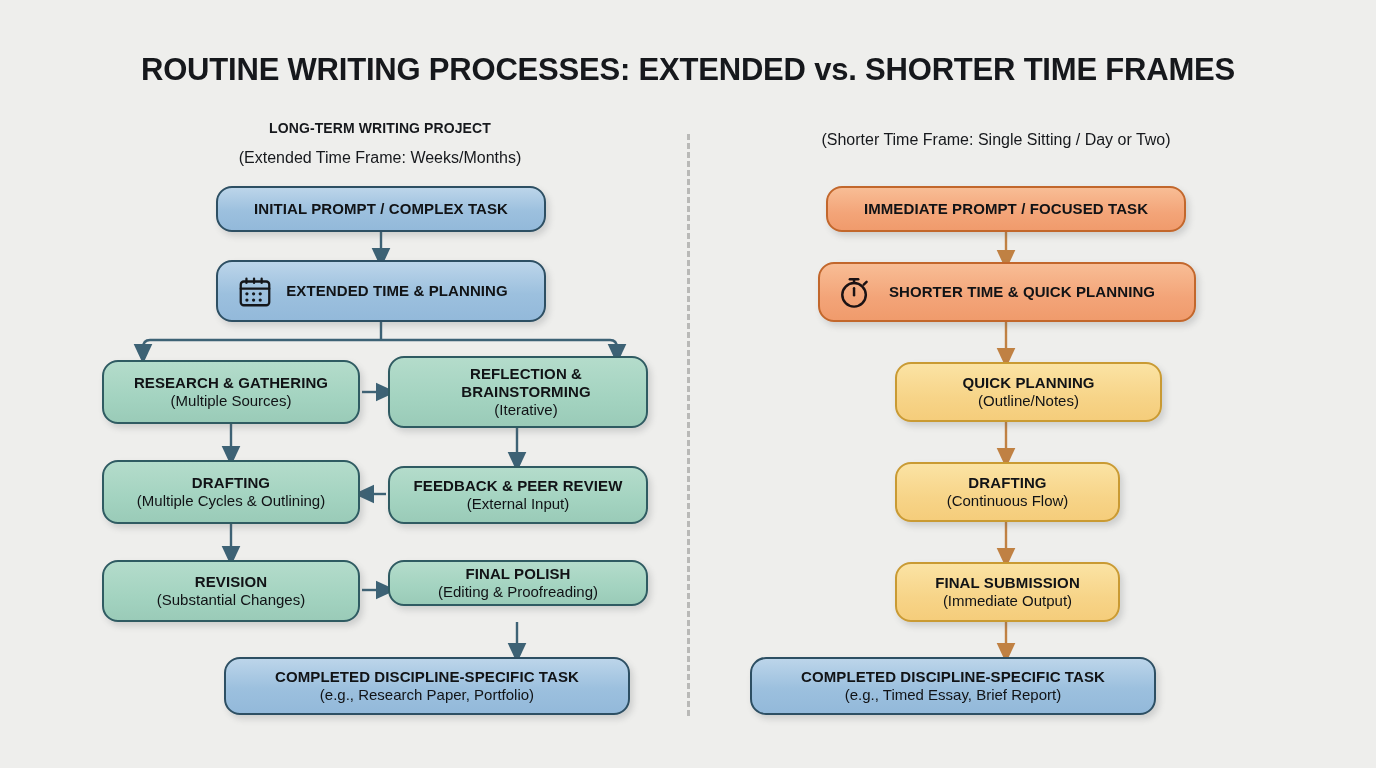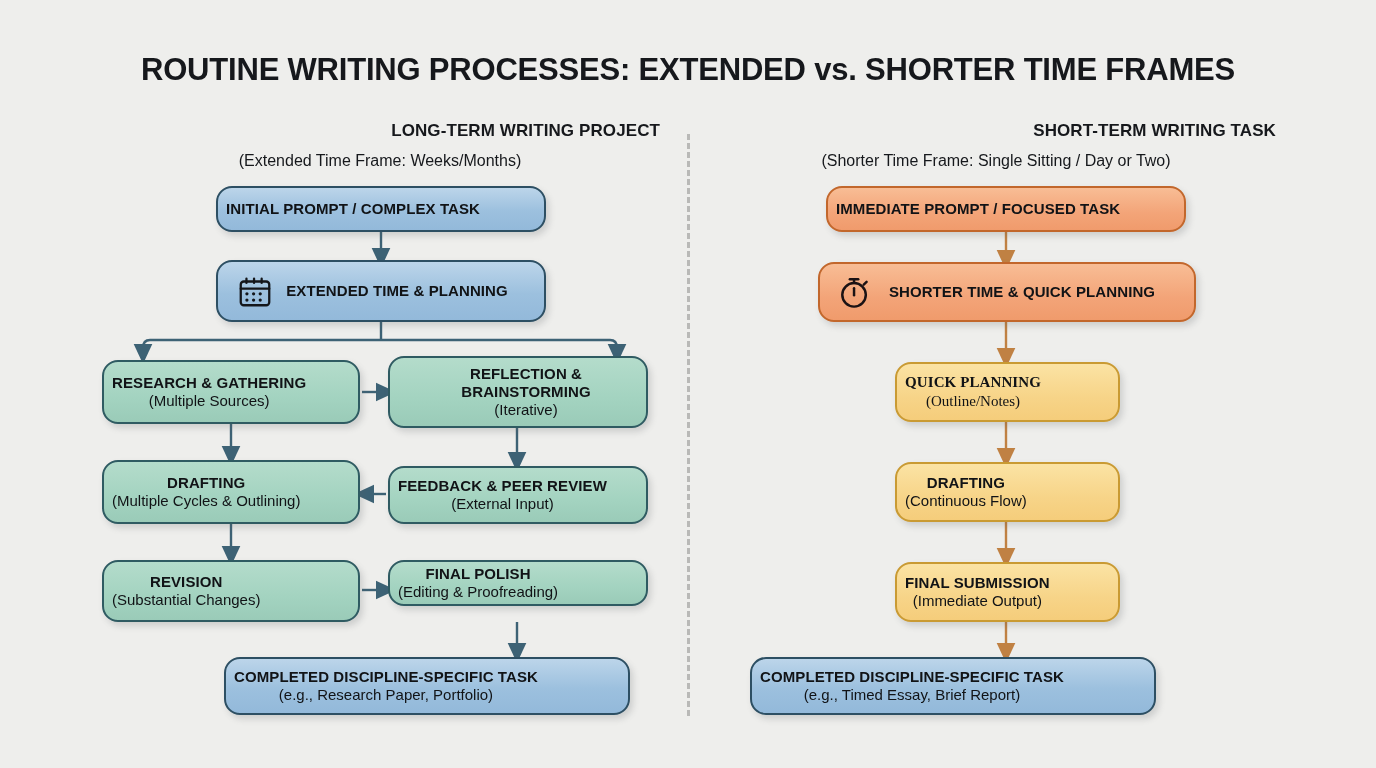--- a/index.html
+++ b/index.html
@@ -33,25 +33,24 @@
     color: #16181c;
   }
 
   
   .col-head {
     position: absolute;
     text-align: center;
     color: #16181c;
   }
   .col-head .h1 {
-    font-size: 17px;
+    font-size: 14px;
     font-weight: bold;
     letter-spacing: 0.1px;
     line-height: 1.25;
-    text-align: right;
   }
   .col-head .h2 {
     font-size: 16px;
     font-weight: normal;
     line-height: 1.3;
     margin-top: 10px;
   }
   #head-left  { left: 100px;  top: 120px; width: 560px; }
   #head-right { left: 716px;  top: 120px; width: 560px; }
 
@@ -64,21 +63,21 @@
     height: 582px;
     border-left: 3px dashed #b9b9b7;
   }
 
   
   .node {
     position: absolute;
     box-sizing: border-box;
     display: flex;
     align-items: center;
-    justify-content: flex-start;
+    justify-content: center;
     text-align: center;
     border-radius: 16px;
     border: 2px solid #2f4d5e;
     box-shadow: 3px 4px 6px rgba(90, 95, 100, 0.22);
     color: #111316;
     padding: 2px 8px;
   }
   .node .ttl {
     font-size: 15px;
     font-weight: bold;
@@ -145,21 +144,20 @@
 
 <div id="stage">
 
   <div class="main-title">ROUTINE WRITING PROCESSES: EXTENDED vs. SHORTER TIME FRAMES</div>
 
   <div class="col-head" id="head-left">
     <div class="h1">LONG-TERM WRITING PROJECT</div>
     <div class="h2">(Extended Time Frame: Weeks/Months)</div>
   </div>
   <div class="col-head" id="head-right">
-    <div class="h1">SHORT-TERM WRITING TASK</div>
     <div class="h2">(Shorter Time Frame: Single Sitting / Day or Two)</div>
   </div>
 
   <div class="divider"></div>
 
   <svg id="wires" viewBox="0 0 1376 768">
     <defs>
       <marker id="ahB" markerWidth="9" markerHeight="9" refX="4.2" refY="4.5" orient="auto" markerUnits="strokeWidth">
         <path d="M0,0.6 L8.4,4.5 L0,8.4 z" fill="#3d6275"></path>
       </marker>
@@ -297,21 +295,21 @@
         <path d="M14.6,6.6 L23.4,6.6"></path>
         <path d="M19,6.6 L19,10.6"></path>
         <path d="M29.2,12.3 L32.2,9.4"></path>
       </g>
     </svg>
     <span class="txtwrap">
       <span class="ttl">SHORTER TIME &amp; QUICK PLANNING</span>
     </span>
   </div>
 
-  <div class="node n-yellow" style="left:895px; top:362px; width:225px; height:60px;font-family:Liberation Serif, serif;">
+  <div class="node n-yellow" style="left:895px; top:362px; width:267px; height:60px;">
     <span class="txtwrap">
       <span class="ttl">QUICK PLANNING</span>
       <span class="sub">(Outline/Notes)</span>
     </span>
   </div>
 
   <div class="node n-yellow" style="left:895px; top:462px; width:225px; height:60px;">
     <span class="txtwrap">
       <span class="ttl">DRAFTING</span>
       <span class="sub">(Continuous Flow)</span>

